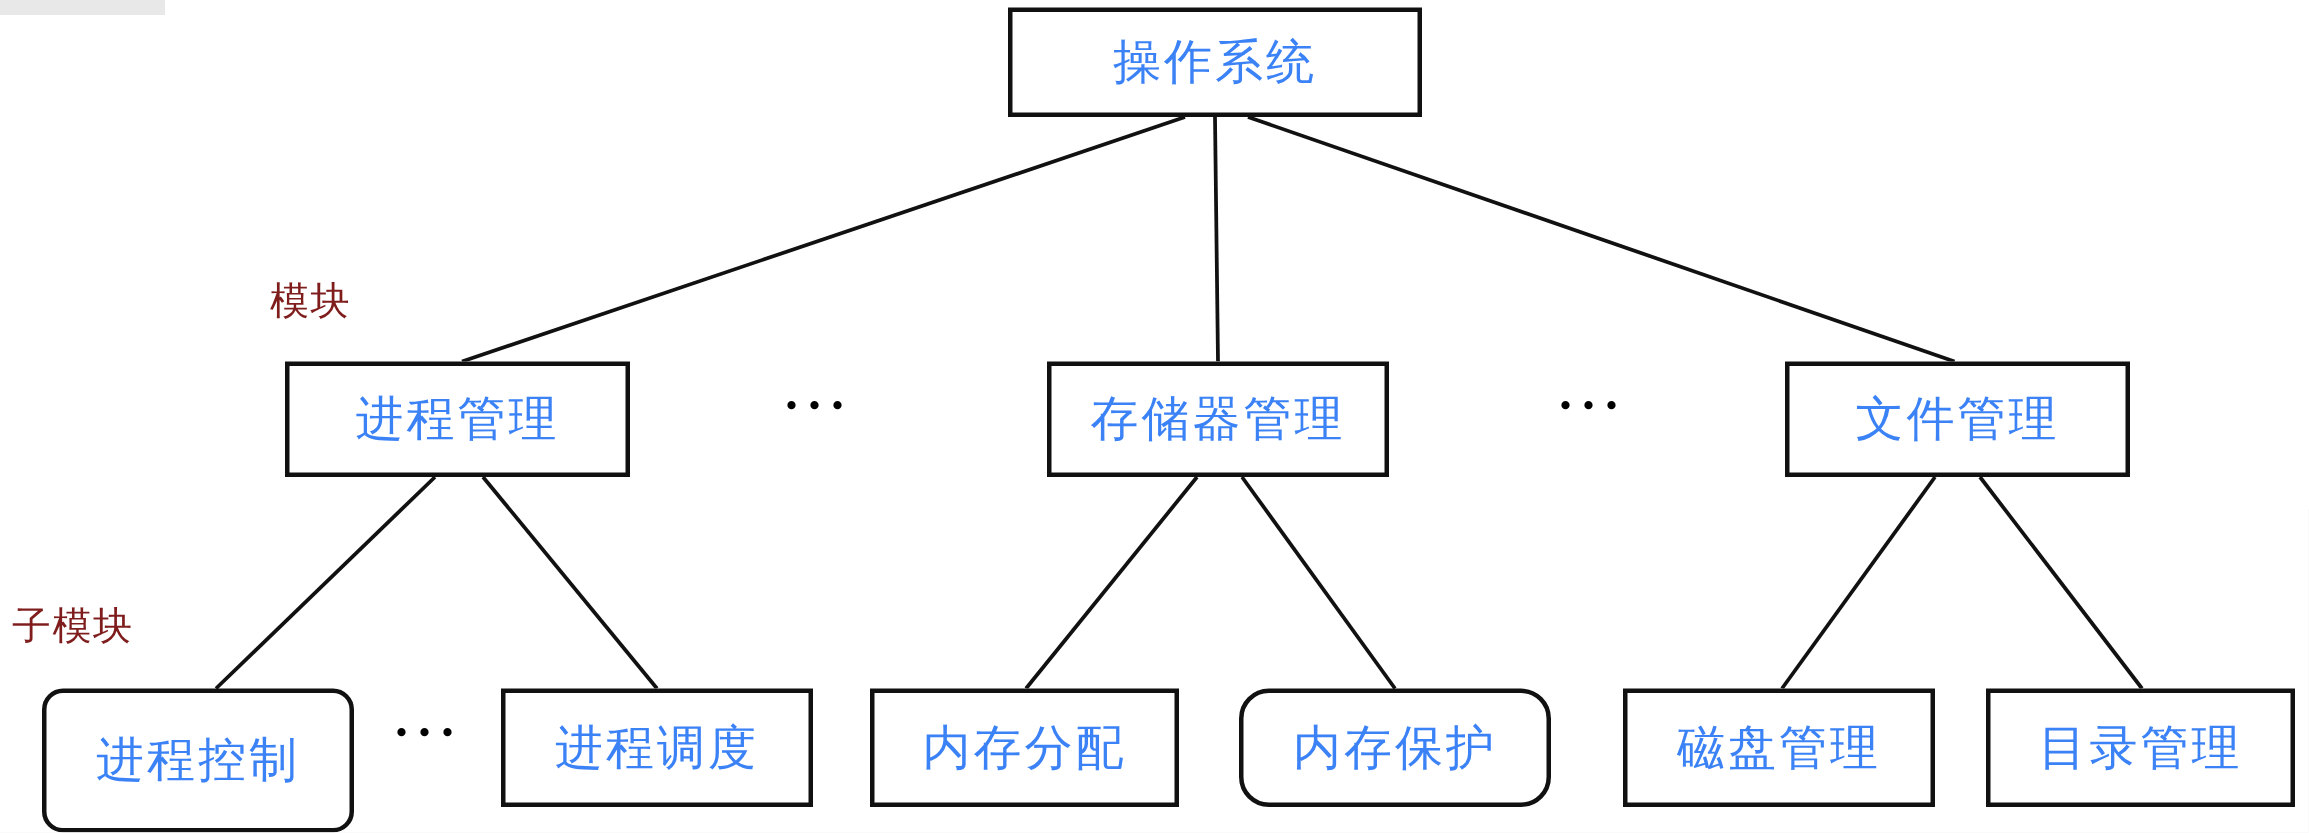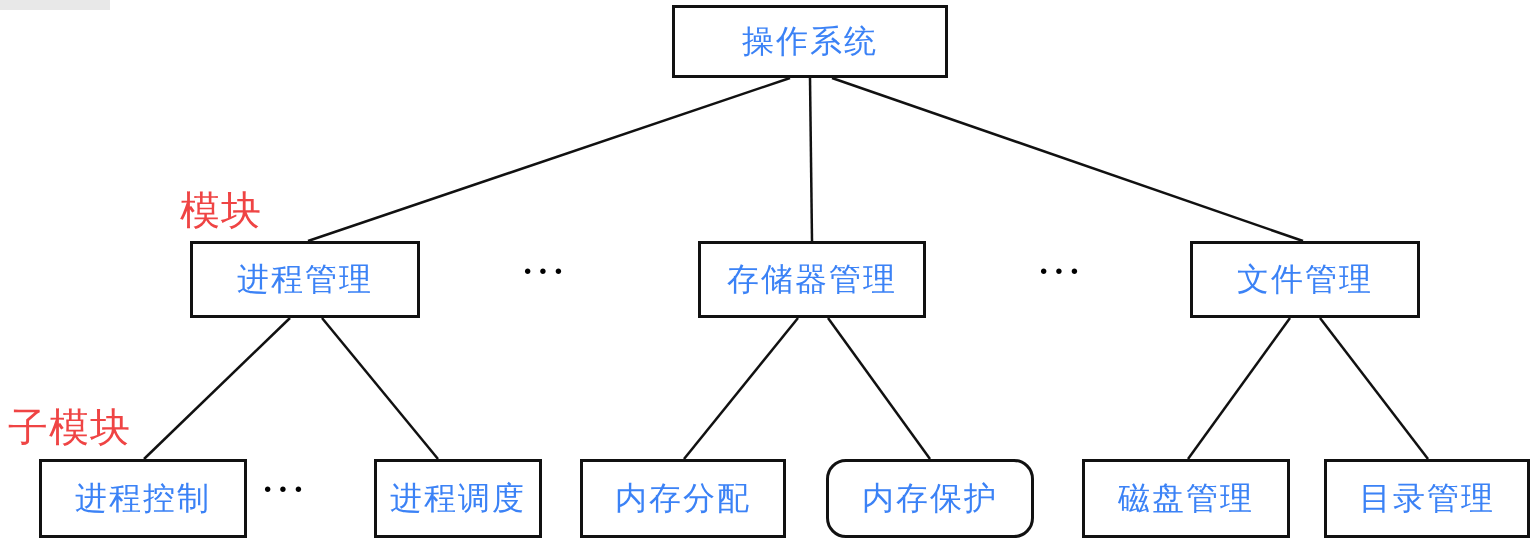--- a/index.html
+++ b/index.html
@@ -29,22 +29,22 @@
     background: #ffffff;
     border: 3px solid #111111;
     color: #3b82f6;
     font-size: 32px;
     letter-spacing: 2px;
     white-space: nowrap;
   }
 
   .level-label {
     position: absolute;
-    color: #ef4444;
-    font-size: 40px;
+    color: #7f1d1d;
+    font-size: 26px;
     letter-spacing: 1px;
     white-space: nowrap;
   }
 
   .ellipsis {
     position: absolute;
     color: #000000;
     font-size: 34px;
     font-weight: bold;
     letter-spacing: 4px;
@@ -99,27 +99,27 @@
   <div class="node-box" style="left:698px; top:241px; width:228px; height:77px;">
     <span>存储器管理</span>
   </div>
 
   <div class="ellipsis" style="left:1038px; top:252px;">···</div>
 
   <div class="node-box" style="left:1190px; top:241px; width:230px; height:77px;">
     <span>文件管理</span>
   </div>
 
-  <div class="node-box" style="left:39px; top:459px; width:208px; height:79px;">
+  <div class="node-box" style="left:28px; top:459px; width:208px; height:96px;border-radius:14px;">
     <span>进程控制</span>
   </div>
 
   <div class="ellipsis" style="left:262px; top:470px;">···</div>
 
-  <div class="node-box" style="left:334px; top:459px; width:168px; height:79px;margin-left:40px;">
+  <div class="node-box" style="left:334px; top:459px; width:208px; height:79px;">
     <span>进程调度</span>
   </div>
 
   <div class="node-box" style="left:580px; top:459px; width:206px; height:79px;">
     <span>内存分配</span>
   </div>
 
   <div class="node-box" style="left:826px; top:459px; width:208px; height:79px;border-radius:20px;">
     <span>内存保护</span>
   </div>

